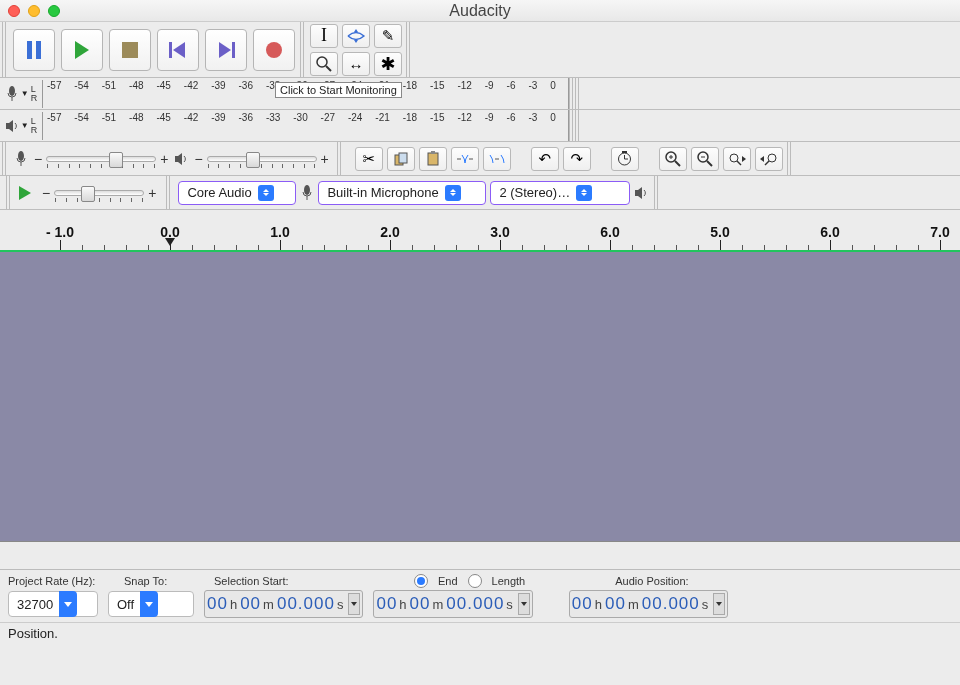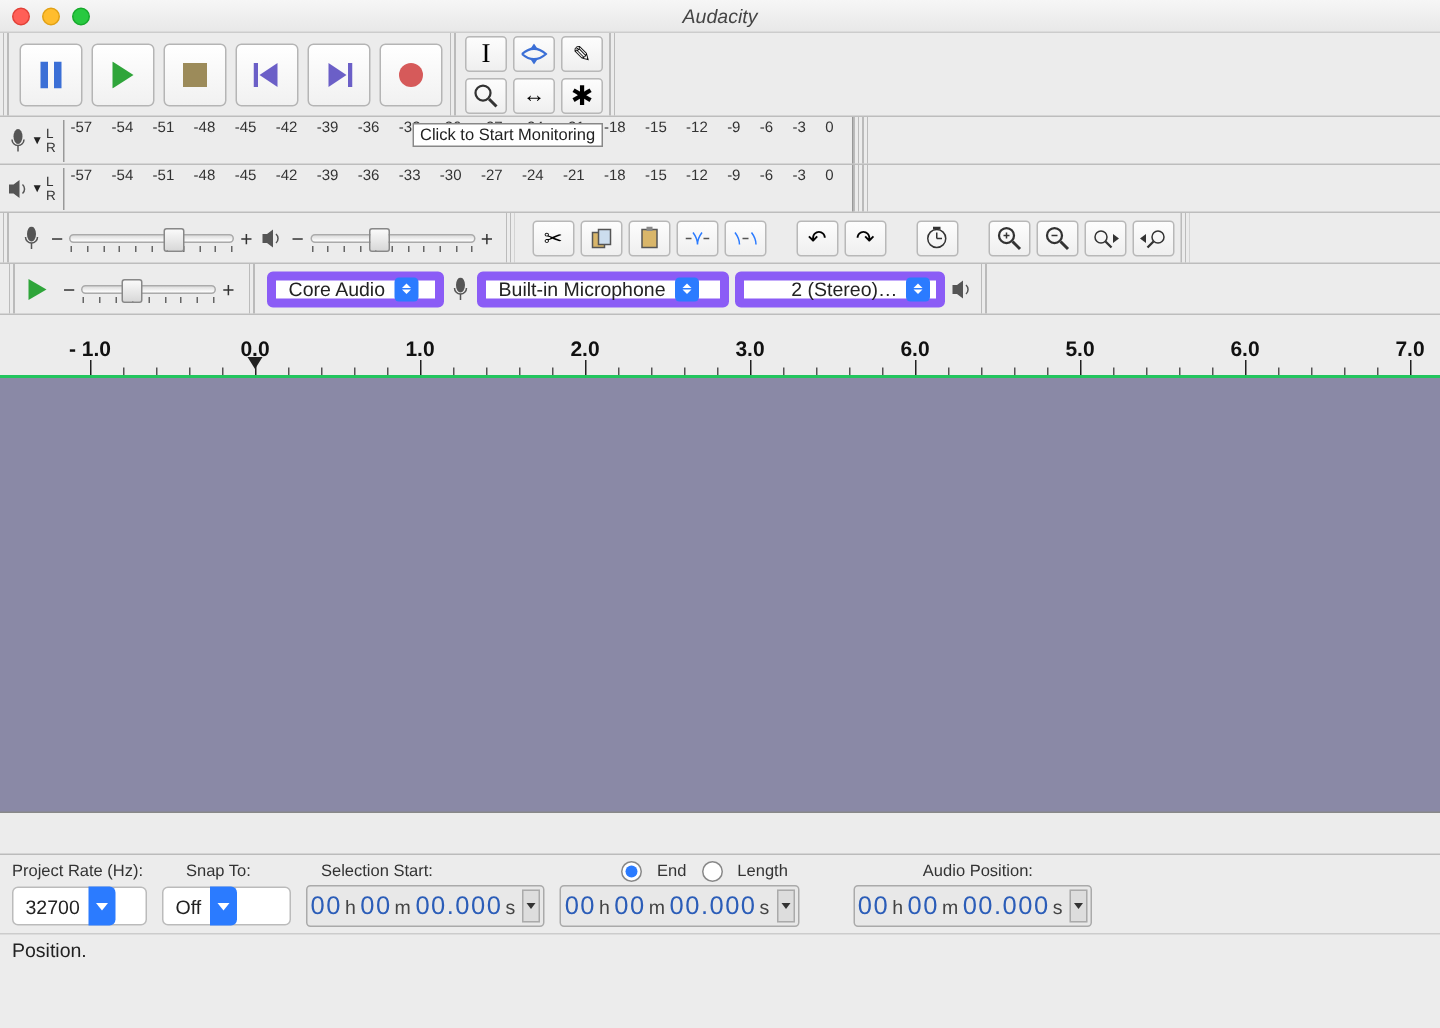--- a/index.html
+++ b/index.html
@@ -5,21 +5,21 @@
 * { box-sizing: border-box; margin: 0; padding: 0; font-family: "Helvetica Neue", Arial, sans-serif; }
 body { width: 960px; height: 685px; background: #ececec; overflow: hidden; font-size: 13px; color: #222; }
 
 
 .titlebar { height: 22px; background: linear-gradient(#f6f6f6,#e8e8e8); display:flex; align-items:center; position:relative; border-bottom:1px solid #ccc;}
 .traffic { display:flex; gap:8px; margin-left:8px; }
 .traffic span { width:12px; height:12px; border-radius:50%; display:block;}
 .tl-close{background:#ff5f57;border:1px solid #e14138;}
 .tl-min{background:#ffbd2e;border:1px solid #e1a116;}
 .tl-max{background:#28c940;border:1px solid #17a92c;}
-.titlebar .title{position:absolute; left:0; right:0; text-align:center; font-size:13px; color:#444;font-style:italic;}
+.titlebar .title{position:absolute; left:0; right:0; text-align:center; font-size:16px; color:#444;}
 
 
 .row { display:flex; align-items:center; border-bottom:1px solid #bdbdbd; background:#ececec; }
 .sep { width:6px; align-self:stretch; background:repeating-linear-gradient(90deg,#bbb 0 1px,transparent 1px 3px); margin:0 2px;}
 .btn { width:42px; height:42px; margin:5px 3px; background:linear-gradient(#fff,#f1f1f1); border:1px solid #b5b5b5; border-radius:4px; display:flex; align-items:center; justify-content:center; cursor:pointer;}
 .btn-sm { width:28px; height:24px; margin:2px; background:linear-gradient(#fdfdfd,#efefef); border:1px solid #b8b8b8; border-radius:3px; display:flex; align-items:center; justify-content:center; cursor:pointer; font-size:15px;}
 .icon { display:inline-flex; align-items:center; justify-content:center;}
 
 
 .meter-row{display:flex;align-items:center;height:32px;border-bottom:1px solid #bdbdbd;background:#ececec;position:relative;}
@@ -34,21 +34,21 @@
 .sliders-row{display:flex;align-items:center;height:34px;border-bottom:1px solid #bdbdbd;background:#ececec;}
 .sldr{display:flex;align-items:center;gap:4px;margin:0 6px;}
 .track{width:110px;height:6px;background:linear-gradient(#ddd,#fff);border:1px solid #aaa;border-radius:3px;position:relative;}
 .thumb{position:absolute;top:-5px;width:14px;height:16px;background:linear-gradient(#fafafa,#d8d8d8);border:1px solid #888;border-radius:2px;}
 .track .tickmarks{position:absolute;top:7px;left:0;right:0;display:flex;justify-content:space-between;}
 .track .tickmarks span{width:1px;height:4px;background:#666;}
 .pm{font-size:14px;color:#333;}
 
 
 .device-row{display:flex;align-items:center;height:34px;border-bottom:1px solid #bdbdbd;background:#ececec;gap:4px;padding:0 4px;}
-.select{display:flex;align-items:center;background:#fff;border:6px solid #8b5cf6;border-radius:4px;height:24px;padding:0 4px 0 8px;font-size:13px;gap:6px;cursor:pointer;}
+.select{display:flex;align-items:center;background:#fff;border:1px solid #8b5cf6;border-radius:4px;height:24px;padding:0 4px 0 8px;font-size:13px;gap:6px;cursor:pointer;}
 .select .arrow{width:16px;height:16px;background:#2b7bff;border-radius:3px;display:flex;flex-direction:column;align-items:center;justify-content:center;gap:1px;}
 .select .arrow::before{content:"";border-left:3px solid transparent;border-right:3px solid transparent;border-bottom:3px solid #fff;}
 .select .arrow::after{content:"";border-left:3px solid transparent;border-right:3px solid transparent;border-top:3px solid #fff;}
 
 
 .ruler{height:30px;background:#ececec;border-bottom:2px solid #22c55e;position:relative;margin-top:12px;}
 .ruler .maj{position:absolute;bottom:0;width:1px;height:10px;background:#222;}
 .ruler .min{position:absolute;bottom:0;width:1px;height:5px;background:#555;}
 .ruler .lbl{position:absolute;top:2px;font-size:14px;font-weight:bold;color:#111;transform:translateX(-50%);}
 
@@ -445,21 +445,21 @@
       <svg width="14" height="16">
         <ellipse cx="7" cy="5" rx="3" ry="5" fill="#555"></ellipse>
         <path d="M3 7 a4 4 0 0 0 8 0" fill="none" stroke="#555"></path>
         <line x1="7" y1="11" x2="7" y2="15" stroke="#555"></line>
       </svg>
     </span>
   <div class="select" style="width:168px;">
       <span>Built-in Microphone</span>
       <span class="arrow"></span>
     </div>
-  <div class="select" style="width:140px;justify-content:flex-end;">
+  <div class="select" style="width:140px;">
       <span>2 (Stereo)…</span>
       <span class="arrow"></span>
     </div>
   <span>
       <svg width="14" height="14">
         <polygon points="1,4 4,4 8,1 8,13 4,10 1,10" fill="#555"></polygon>
         <path d="M10 4 a4 4 0 0 1 0 6" fill="none" stroke="#555"></path>
       </svg>
     </span>
   <div class="sep"></div>

